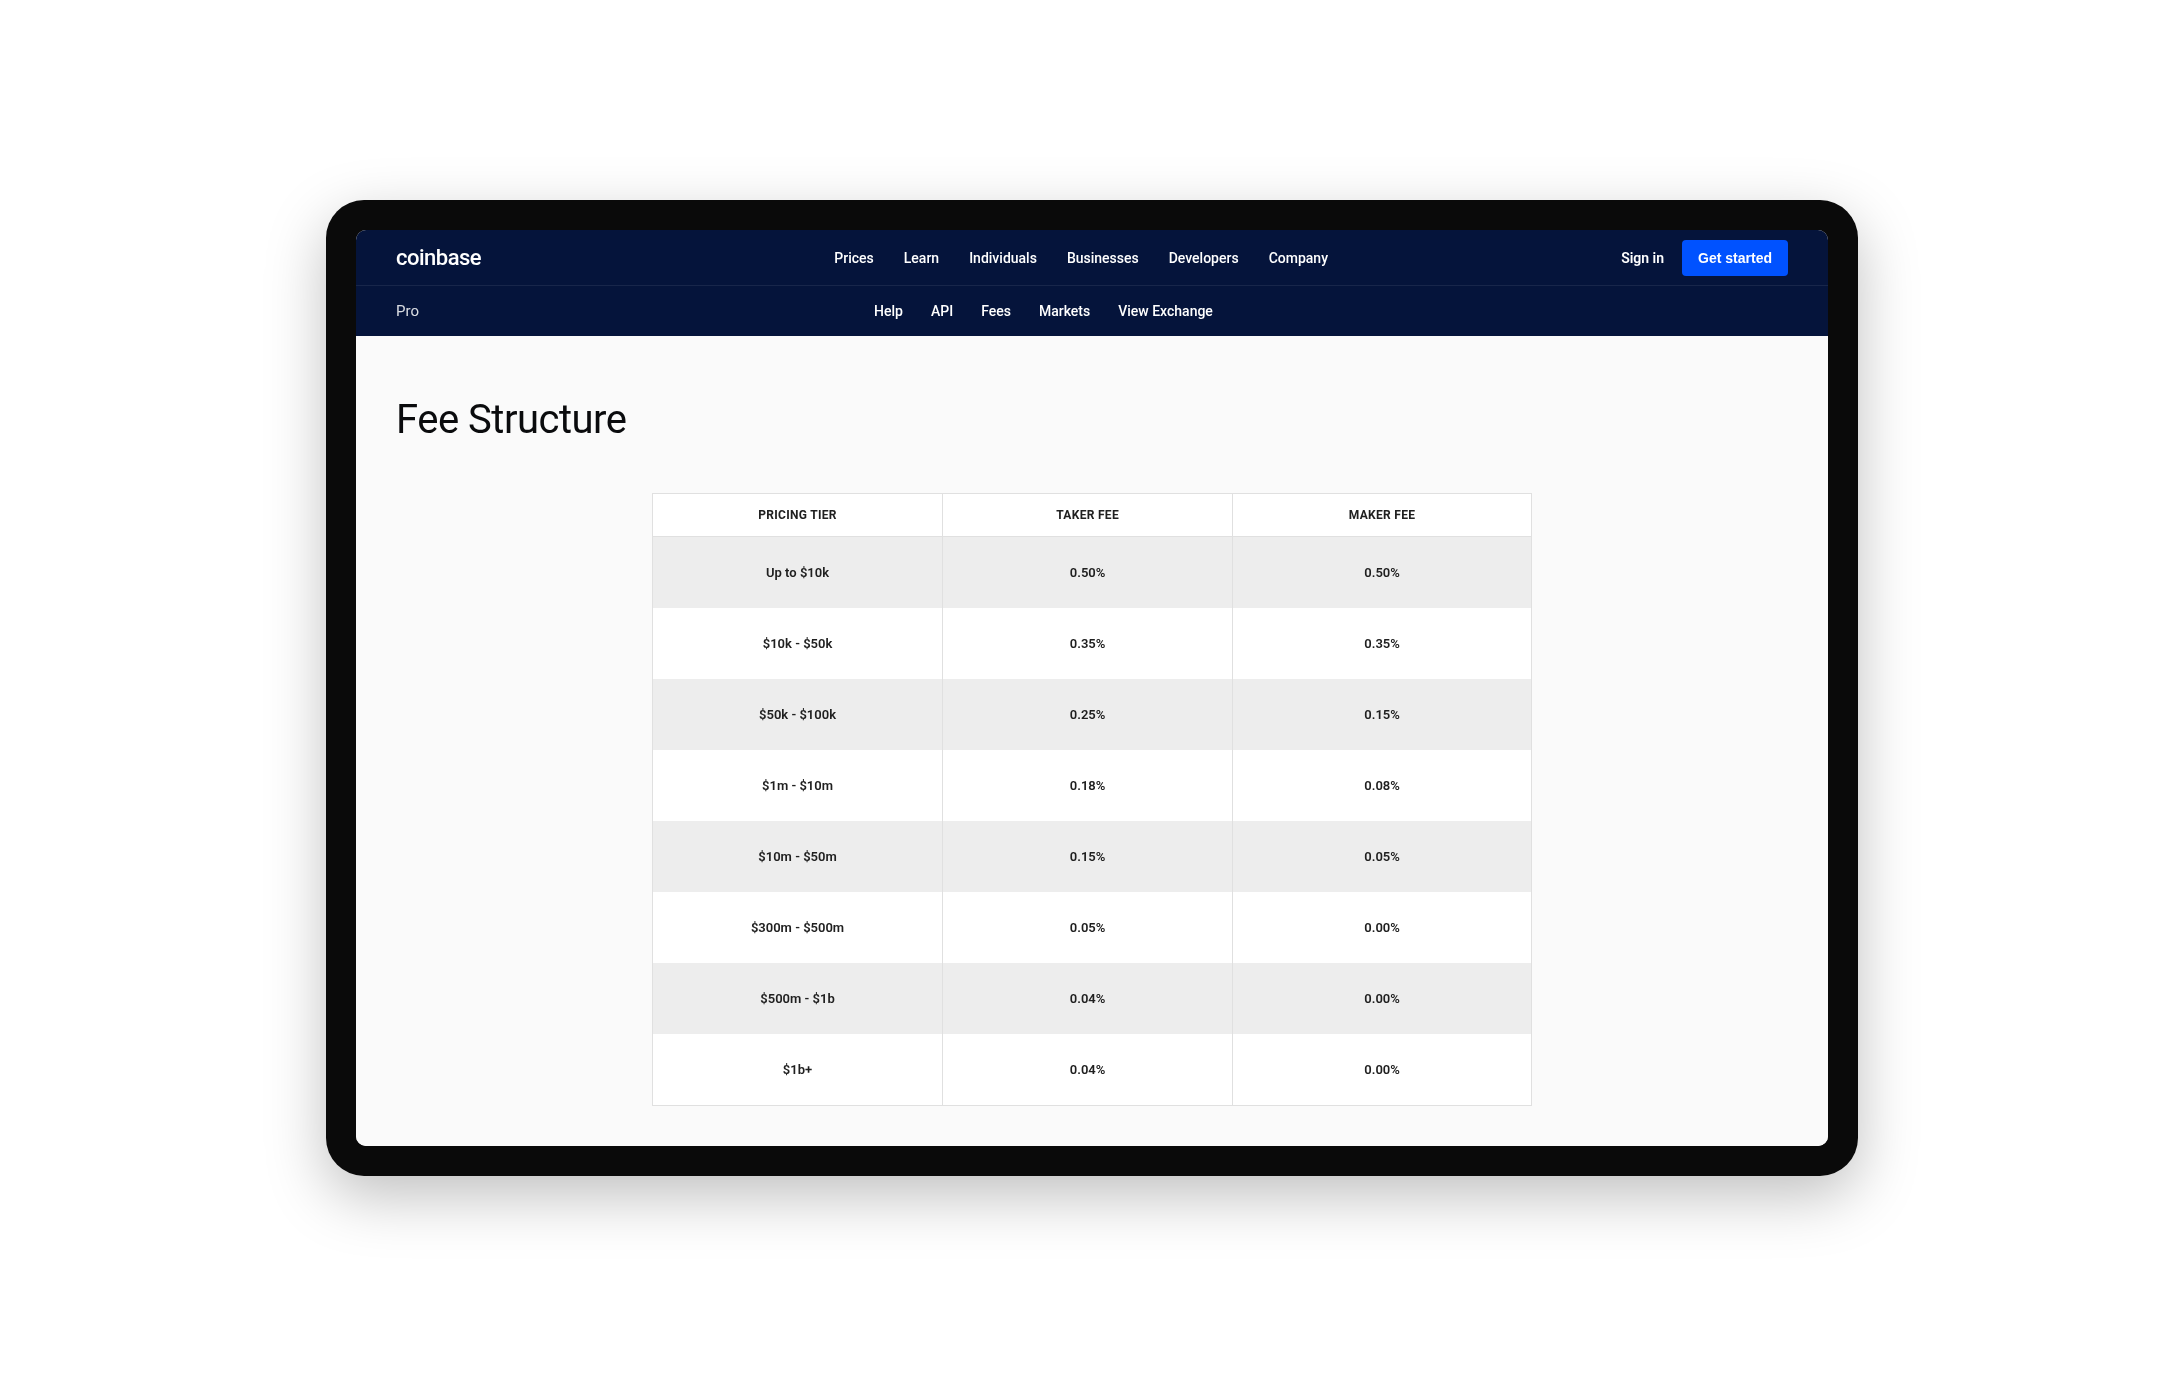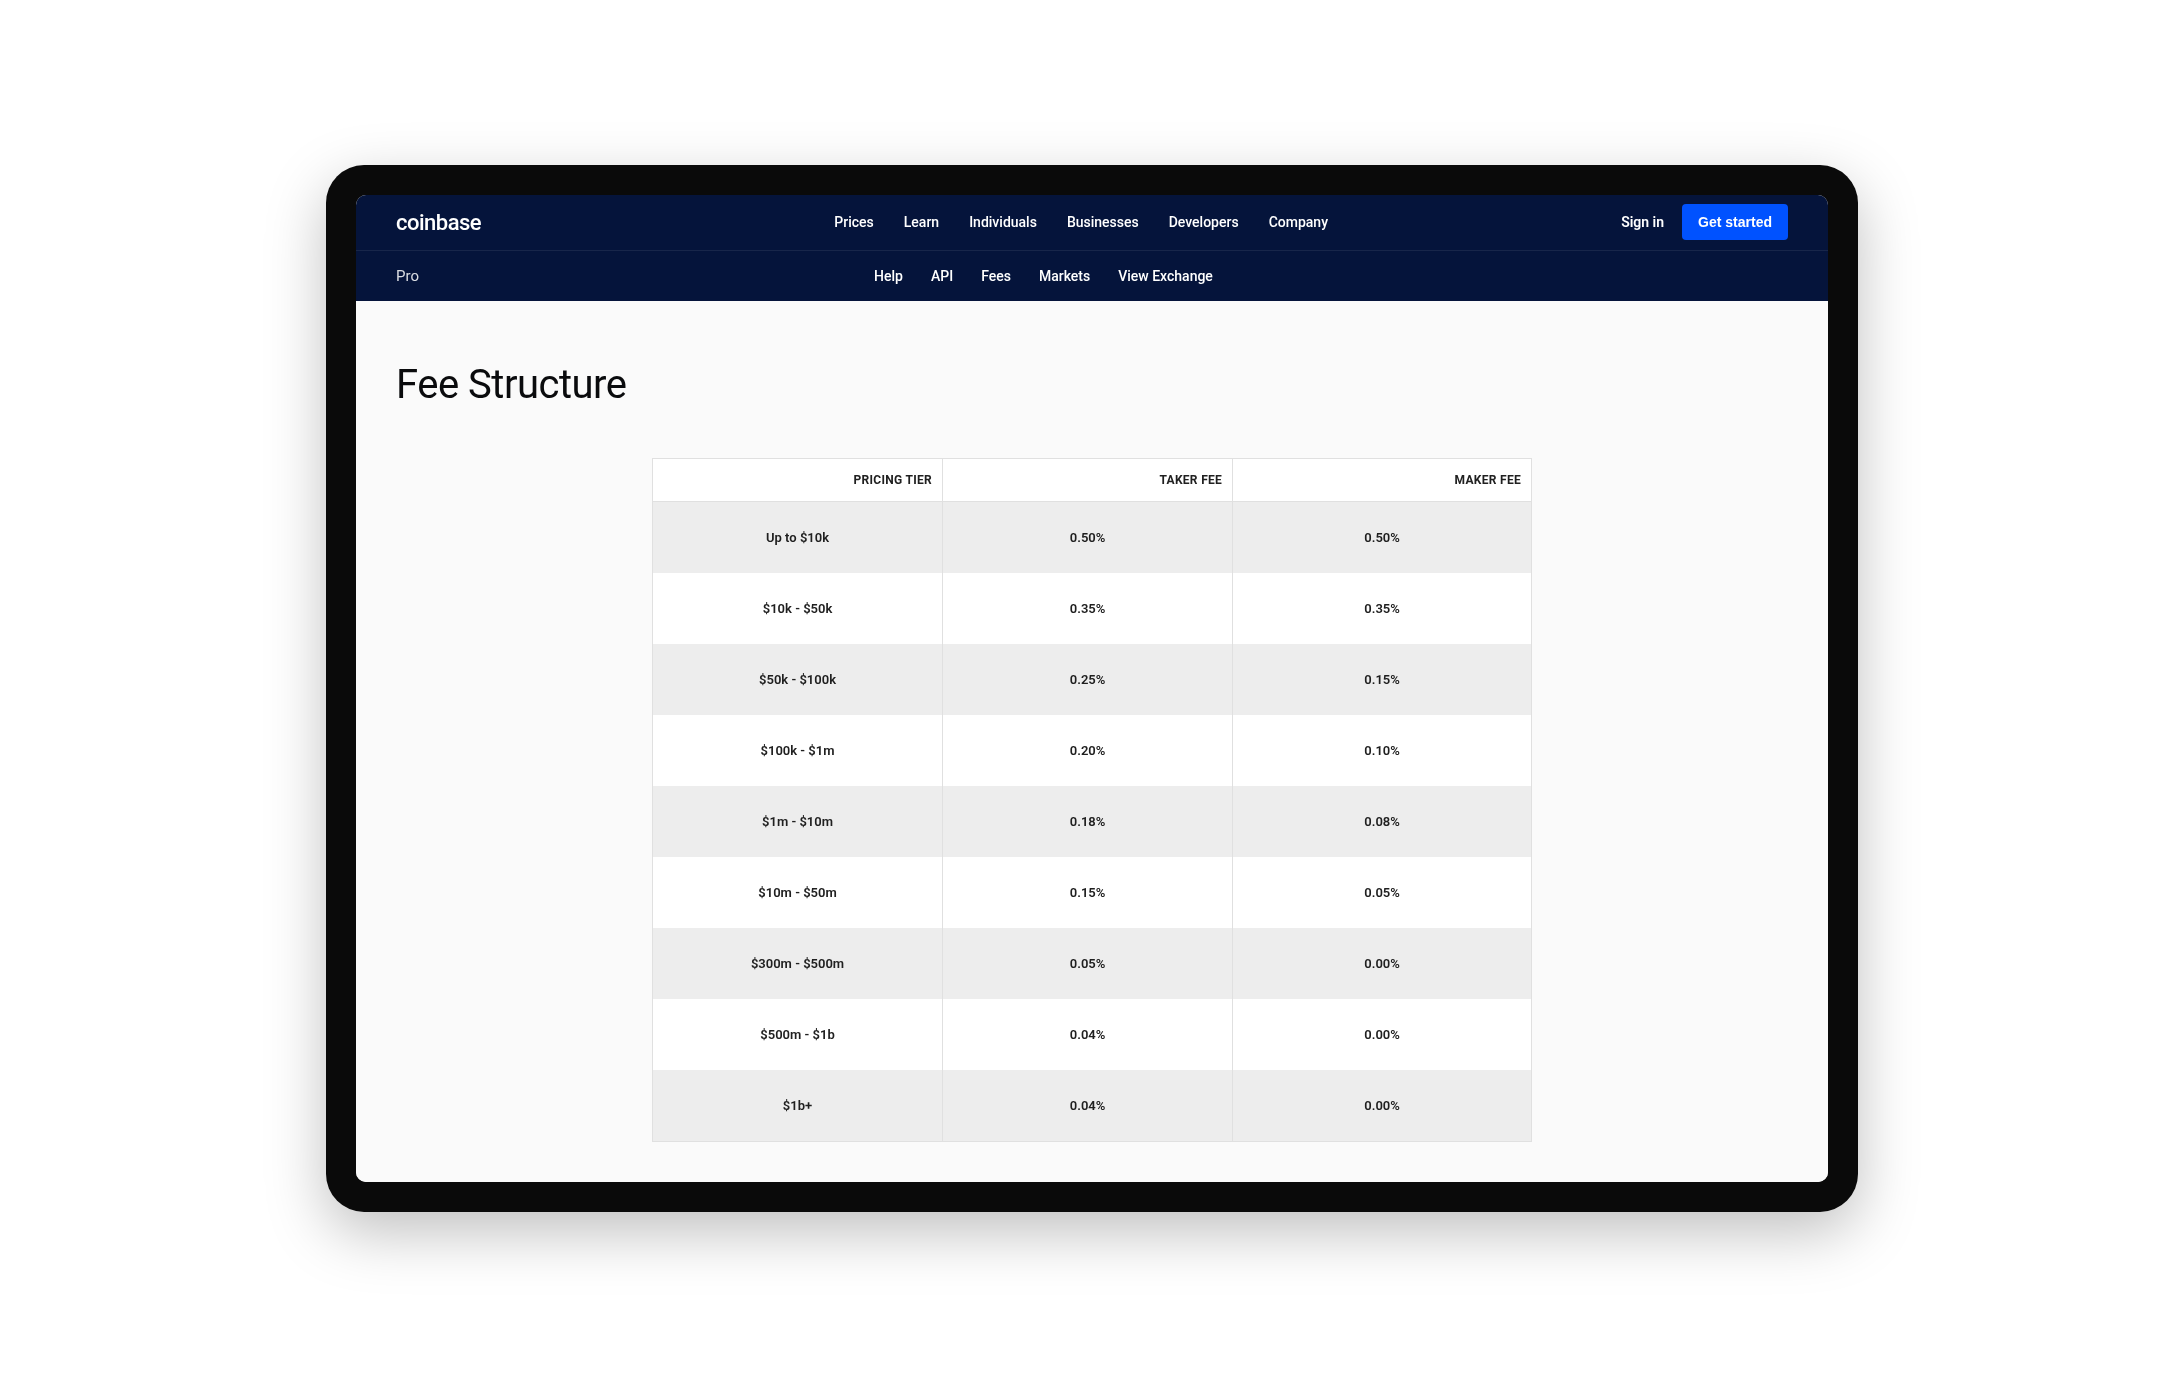--- a/index.html
+++ b/index.html
@@ -118,21 +118,21 @@
       letter-spacing: -0.5px;
     }
     .fee-table {
       width: 880px;
       margin: 0 auto;
       border-collapse: collapse;
       border: 1px solid #e0e0e0;
       background: #ffffff;
     }
     .fee-table th {
-      text-align: right;
+      text-align: center;
       font-size: 12px;
       font-weight: 700;
       color: #202020;
       padding: 14px 10px;
       border-right: 1px solid #e0e0e0;
       border-bottom: 1px solid #e0e0e0;
       letter-spacing: 0.3px;
     }
     .fee-table th:last-child {
       border-right: none;
@@ -222,25 +222,20 @@
               <td>$10k - $50k</td>
               <td>0.35%</td>
               <td>0.35%</td>
             </tr>
             <tr>
               <td>$50k - $100k</td>
               <td>0.25%</td>
               <td>0.15%</td>
             </tr>
             <tr>
-              <td>$100k - $1m</td>
-              <td>0.20%</td>
-              <td>0.10%</td>
-            </tr>
-            <tr>
               <td>$1m - $10m</td>
               <td>0.18%</td>
               <td>0.08%</td>
             </tr>
             <tr>
               <td>$10m - $50m</td>
               <td>0.15%</td>
               <td>0.05%</td>
             </tr>
             <tr>

